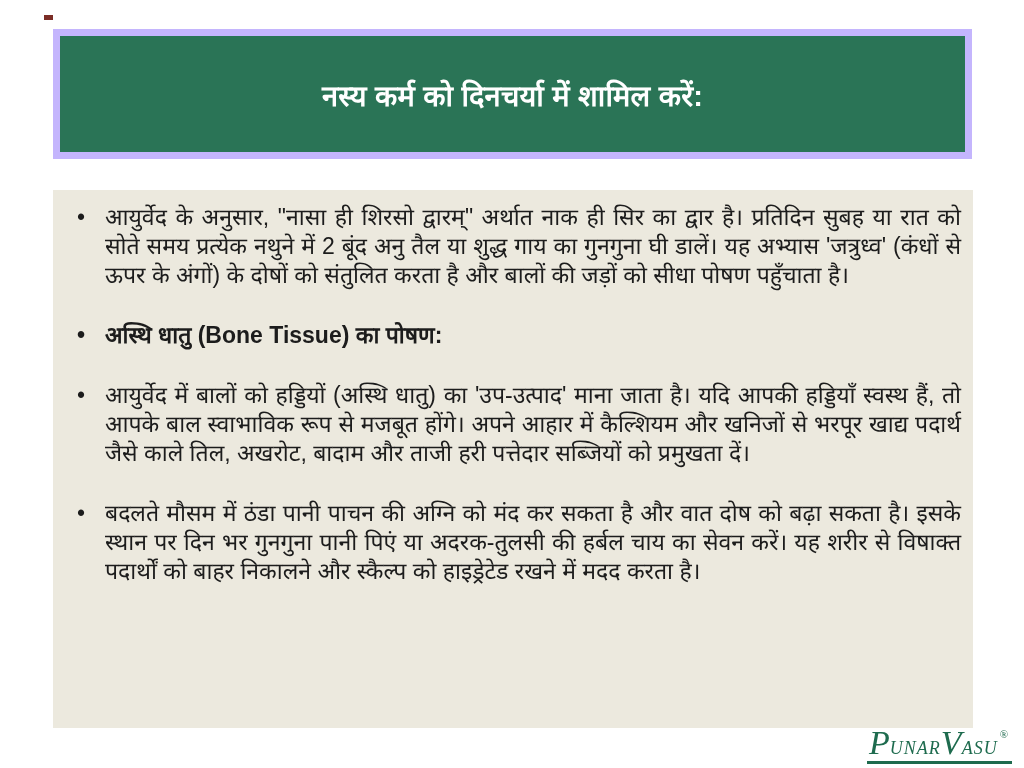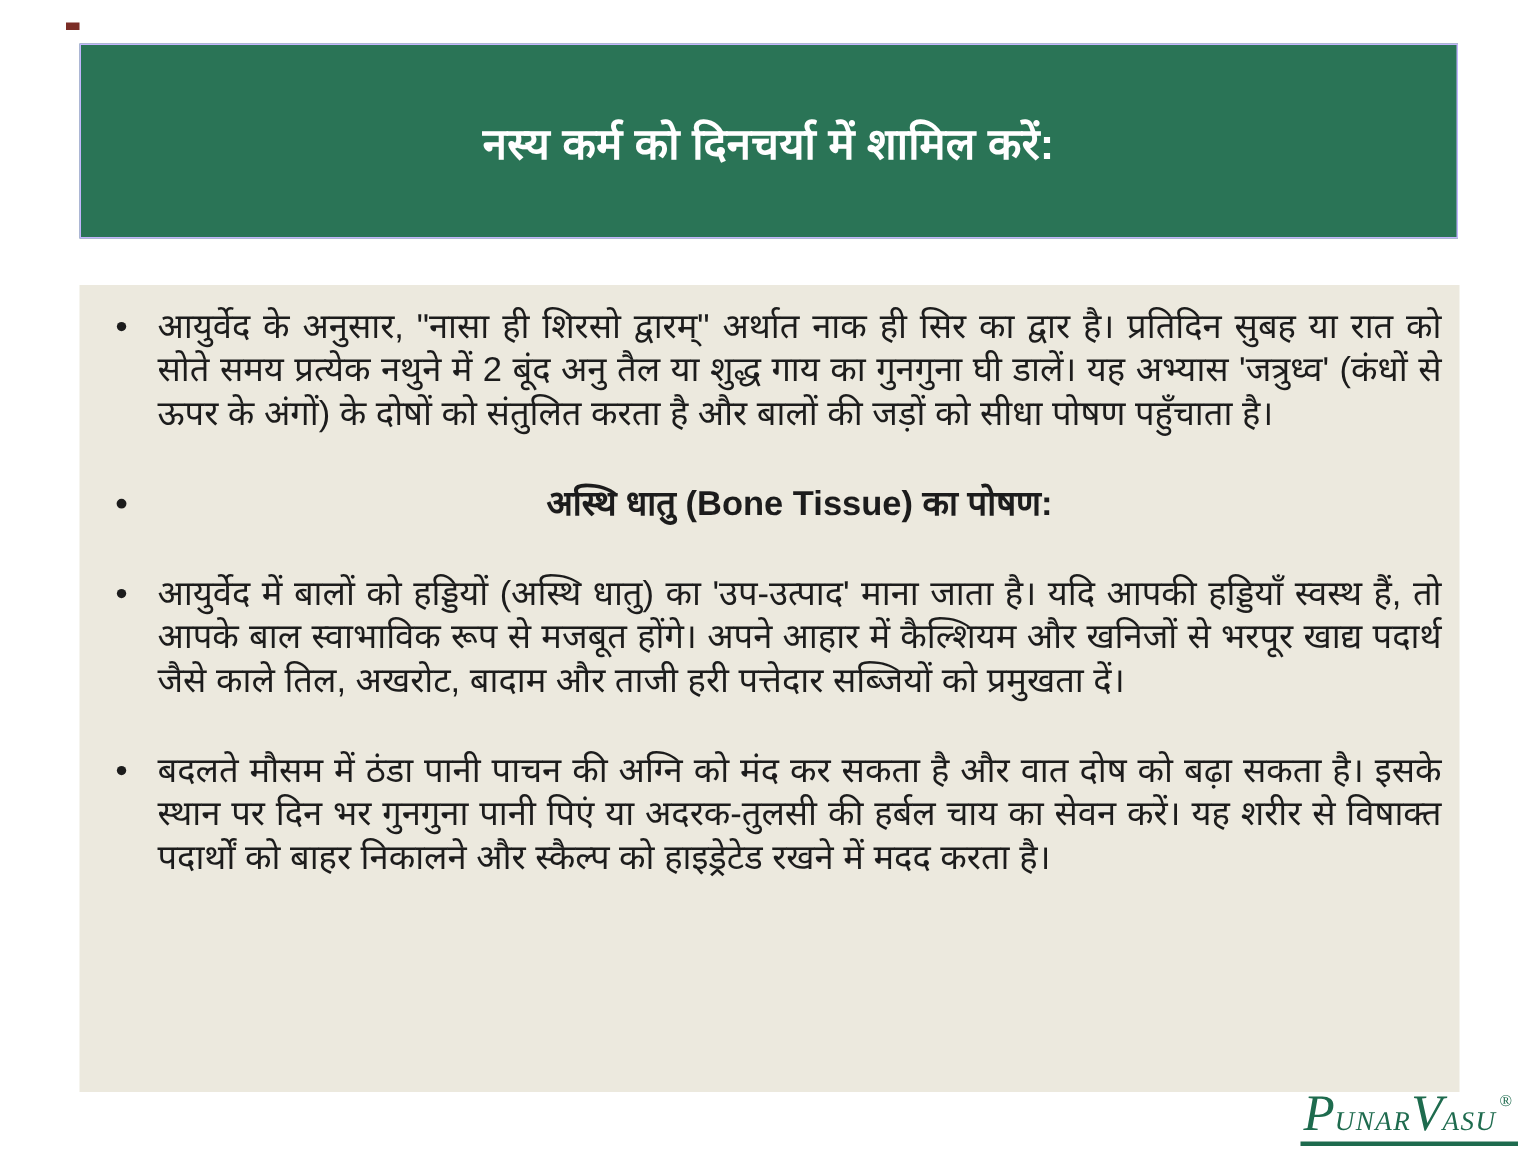--- a/index.html
+++ b/index.html
@@ -33,21 +33,21 @@
     height: 5px;
     background: #7B2D26;
   }
   .title-bar {
     position: absolute;
     left: 53px;
     top: 29px;
     width: 919px;
     height: 130px;
     background: var(--header-bg, #2A7456);
-    border: 1px solid #c4b5fd;
+    border: 7px solid #c4b5fd;
     display: flex;
     align-items: center;
     justify-content: center;
   }
   .title-bar h1 {
     color: var(--header-text, #FFFFFF);
     font-size: 29px;
     font-weight: bold;
     letter-spacing: 0.2px;
     text-align: center;
@@ -76,21 +76,21 @@
     content: "\2022";
     position: absolute;
     left: 12px;
     top: 0;
   }
   ul.bullets li.paragraph {
     text-align: justify;
   }
   ul.bullets li.heading {
     font-weight: bold;
-    text-align: center;
+    text-align: left;
   }
   .logo {
     position: absolute;
     right: 12px;
     bottom: 4px;
     color: var(--logo-green, #1E6B4E);
     font-family: "Liberation Serif", "DejaVu Serif", serif;
     font-style: italic;
     font-weight: normal;
     border-bottom: 3px solid var(--logo-green, #1E6B4E);

